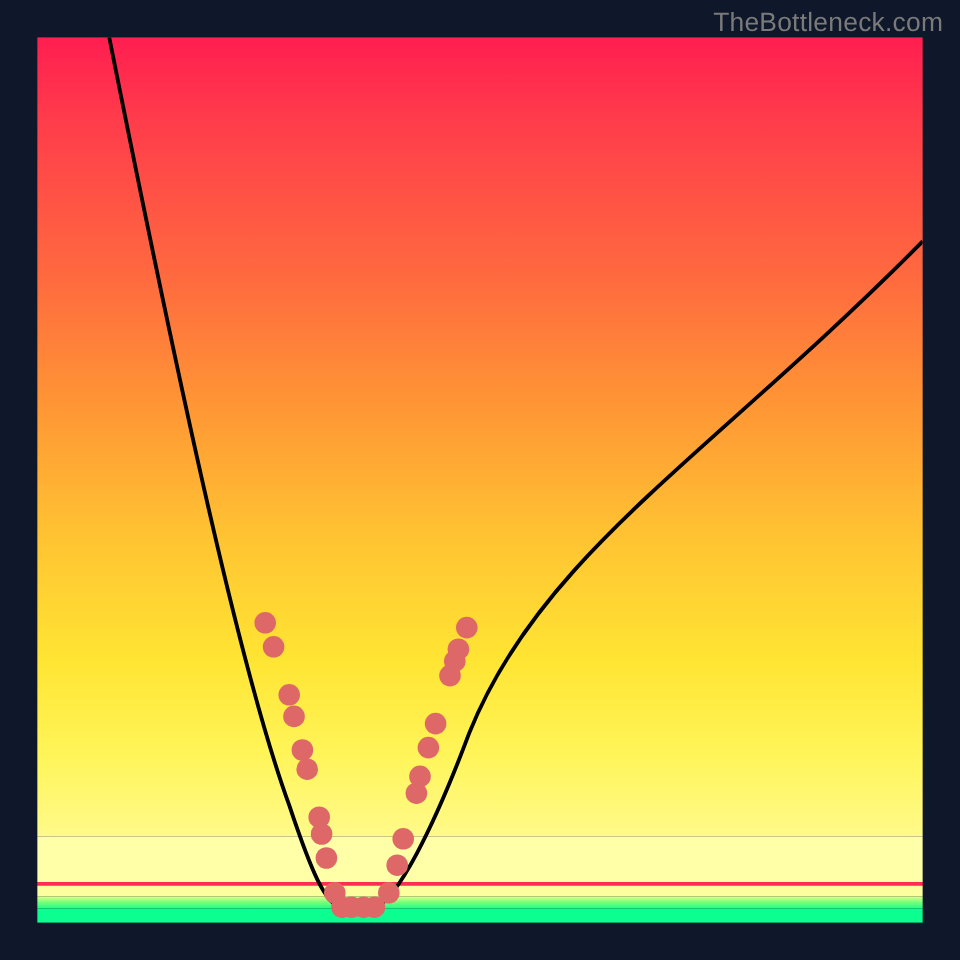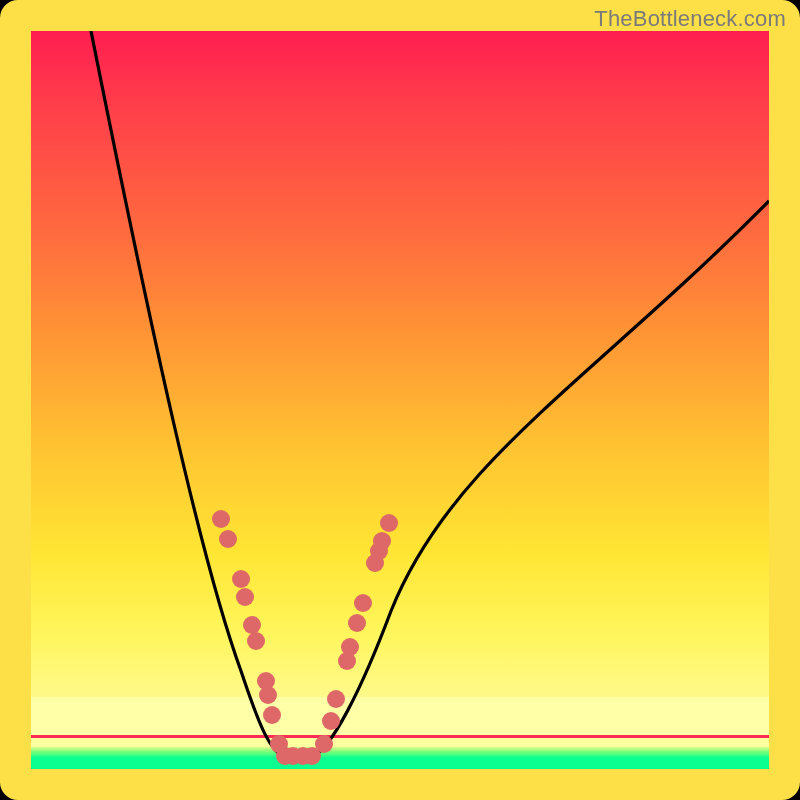--- a/index.html
+++ b/index.html
@@ -7,22 +7,21 @@
     padding: 0;
     width: 800px;
     height: 800px;
     overflow: hidden;
     background: #000;
     font-family: Arial, Helvetica, sans-serif;
   }
   .frame {
     position: absolute;
     inset: 0;
-    background: #fde047;
-    border-radius: 18px;
+    background: #0f172a;
   }
   .plot-area {
     position: absolute;
     left: 31px;
     top: 31px;
     width: 738px;
     height: 738px;
     overflow: hidden;
   }
   

